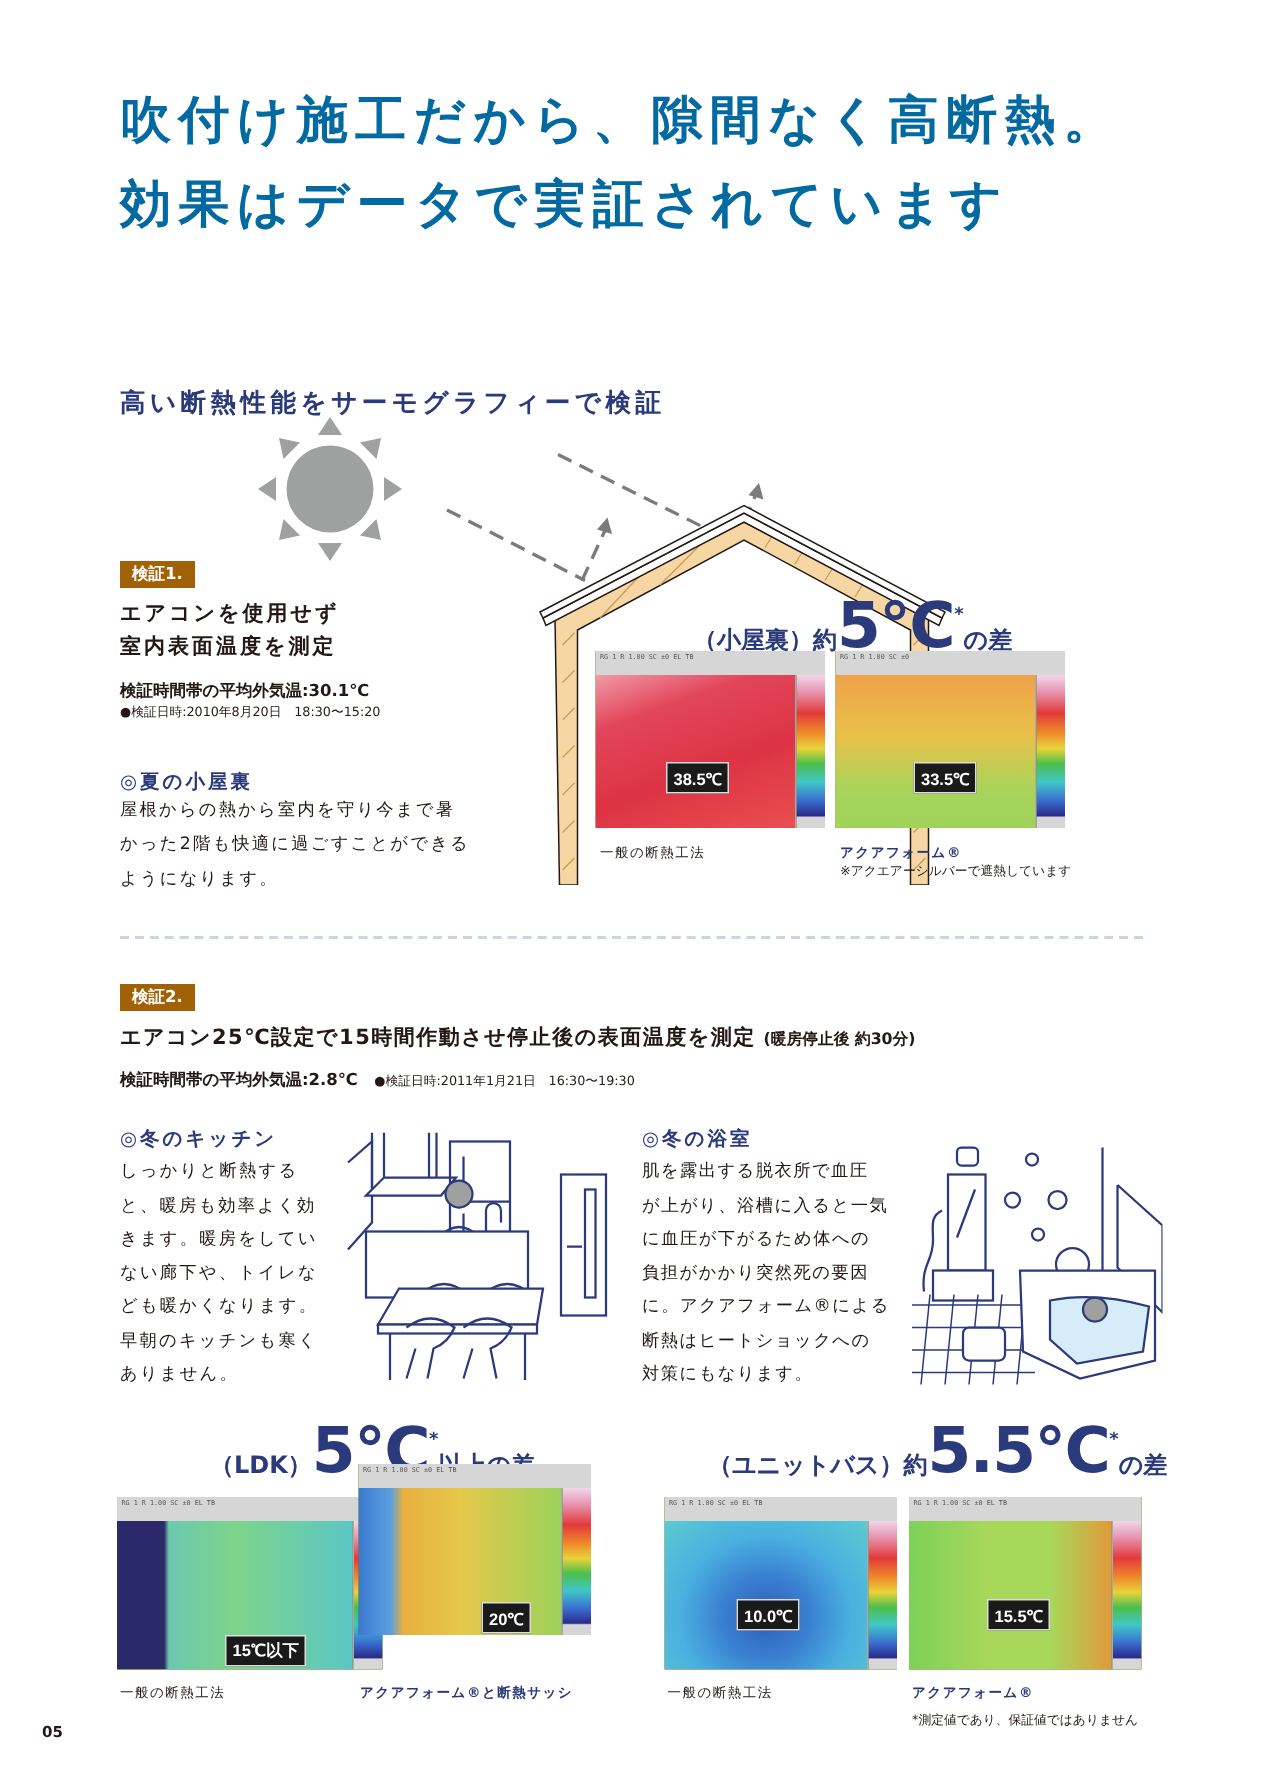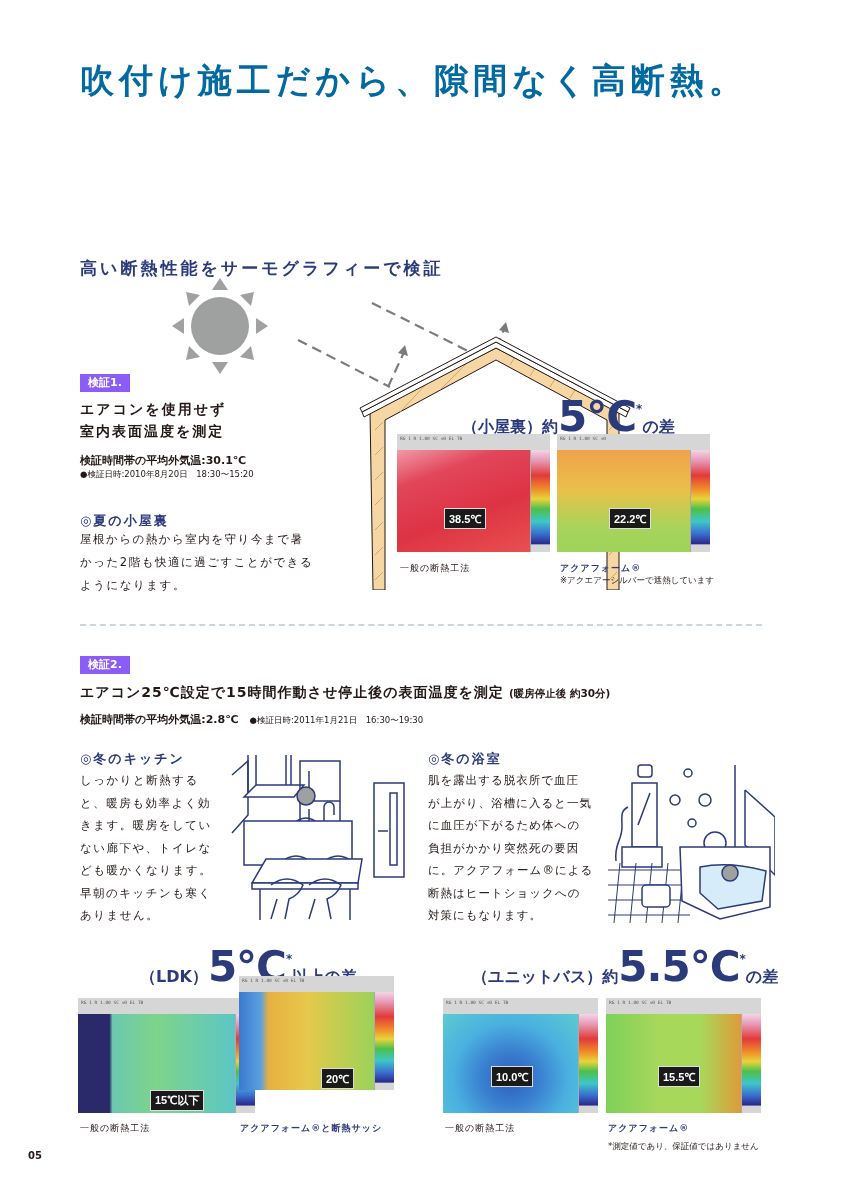--- a/index.html
+++ b/index.html
@@ -3,21 +3,21 @@
 <meta charset="utf-8">
 <style>
   * { box-sizing: border-box; margin: 0; padding: 0; }
   html, body { width: 842px; height: 1191px; background: #ffffff; overflow: hidden; }
   body { position: relative; font-family: "DejaVu Sans", sans-serif; color: #231815; }
   .abs { position: absolute; }
 
   .headline { left: 80px; top: 52px; font-size: 34px; font-weight: bold; letter-spacing: 5px; line-height: 56px; color: #0369a1; white-space: nowrap; }
   .section-title { left: 80px; top: 236px; font-size: 17px; font-weight: bold; color: #2b3a7a; letter-spacing: 3px; white-space: nowrap; margin-top: 21px; }
 
-  .tag { background: #8b5cf6; color: #fff; font-size: 11px; font-weight: bold; padding: 2px 8px; height: 18px; line-height: 14px; white-space: nowrap; }
+  .tag { background: #a16207; color: #fff; font-size: 11px; font-weight: bold; padding: 2px 8px; height: 18px; line-height: 14px; white-space: nowrap; }
   .lead { font-size: 14px; font-weight: bold; letter-spacing: 2px; line-height: 22px; white-space: nowrap; }
   .temp-line { font-size: 11px; font-weight: bold; white-space: nowrap; }
   .date-line { font-size: 8.5px; white-space: nowrap; }
   .sub-head { font-size: 13px; font-weight: bold; color: #2b3a7a; letter-spacing: 2px; white-space: nowrap; }
   .body-text { font-size: 11.5px; line-height: 23px; letter-spacing: 1.5px; white-space: pre; }
 
   .diff-title { font-weight: bold; color: #2b3a7a; white-space: nowrap; display: flex; align-items: flex-end; }
   .diff-title .big { font-size: 42px; line-height: 42px; letter-spacing: -1px; position: relative; }
   .diff-title .small { font-size: 16px; line-height: 22px; }
   .diff-title sup { font-size: 12px; position: relative; top: -22px; }
@@ -33,20 +33,21 @@
   .note { font-size: 8.5px; white-space: nowrap; }
 
   .divider { left: 80px; top: 624px; width: 682px; height: 0; border-top: 2px dashed #c7d6e4; }
   .page-num { left: 28px; top: 1150px; font-size: 10px; font-weight: bold; }
 </style>
 </head>
 <body>
 
 <div class="abs headline">
   <div>吹付け施工だから、隙間なく高断熱。</div>
+  <div>効果はデータで実証されています</div>
 </div>
 
 <div class="abs section-title">高い断熱性能をサーモグラフィーで検証</div>
 
 <svg class="abs" style="left:170px;top:276px" width="100" height="100" viewBox="0 0 100 100">
   <circle cx="50" cy="50" r="29" fill="#9fa0a0"></circle>
   <g fill="#9fa0a0">
     <polygon points="50,2 42,14 58,14"></polygon>
     <polygon points="50,98 42,86 58,86"></polygon>
     <polygon points="2,50 14,42 14,58"></polygon>
@@ -120,21 +121,21 @@
 <div class="thermo" style="left:397px;top:434px;width:153px;height:118px">
   <div class="hdr">RG 1  R 1.00  SC ±0  EL TB</div>
   <div class="img" style="right:20px;background:linear-gradient(160deg,#f09aa8 0%,#e2465a 25%,#dd3344 60%,#e85050 100%)"></div>
   <div class="scale"></div>
   <div class="label" style="left:47px;top:74px">38.5℃</div>
 </div>
 <div class="thermo" style="left:557px;top:434px;width:153px;height:118px">
   <div class="hdr">RG 1  R 1.00  SC ±0</div>
   <div class="img" style="right:20px;background:linear-gradient(180deg,#f0a24a 0%,#e9c14a 40%,#a8d45a 75%,#9fd35a 100%)"></div>
   <div class="scale"></div>
-  <div class="label" style="left:52px;top:74px">22.2℃</div>
+  <div class="label" style="left:52px;top:74px">33.5℃</div>
 </div>
 <div class="abs caption" style="left:400px;top:562px">一般の断熱工法</div>
 <div class="abs caption brand" style="left:560px;top:562px">アクアフォーム®</div>
 <div class="abs note" style="left:560px;top:575px">※アクエアーシルバーで遮熱しています</div>
 
 <div class="abs divider"></div>
 
 <div class="abs tag" style="left:80px;top:656px">検証2.</div>
 <div class="abs" style="left:80px;top:681px;white-space:nowrap">
   <span class="lead" style="letter-spacing:1px">エアコン25℃設定で15時間作動させ停止後の表面温度を測定</span>

